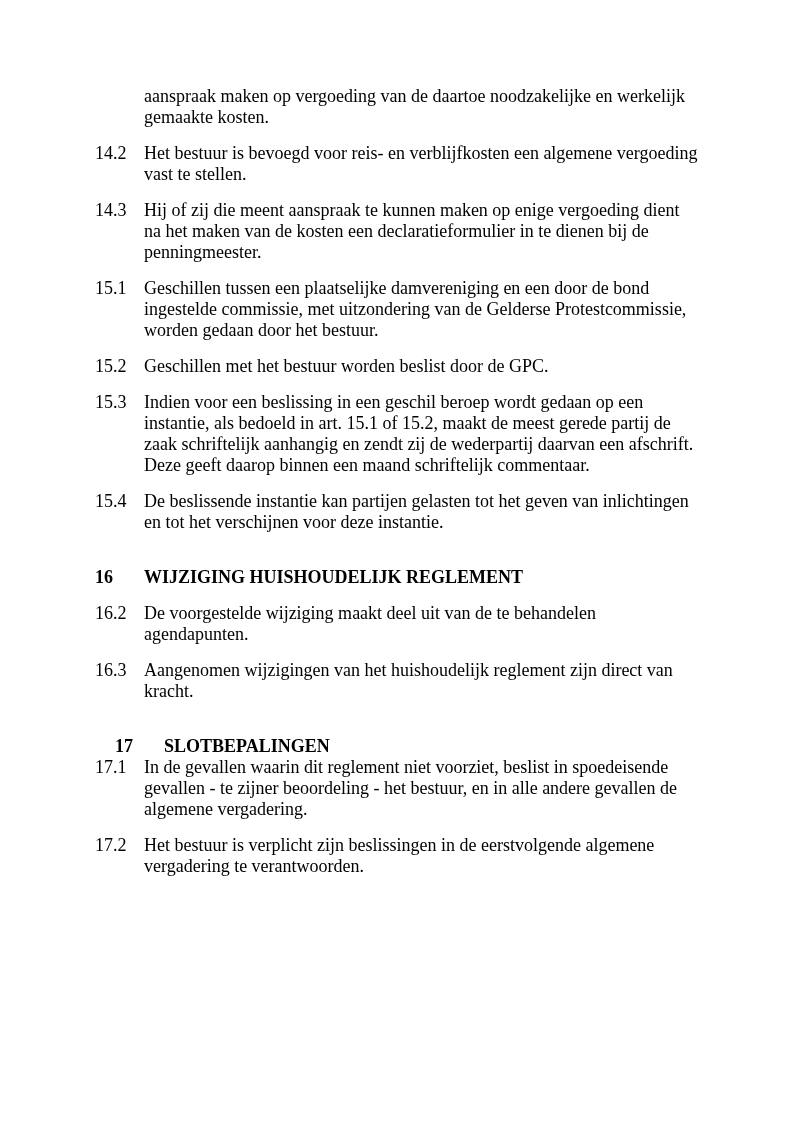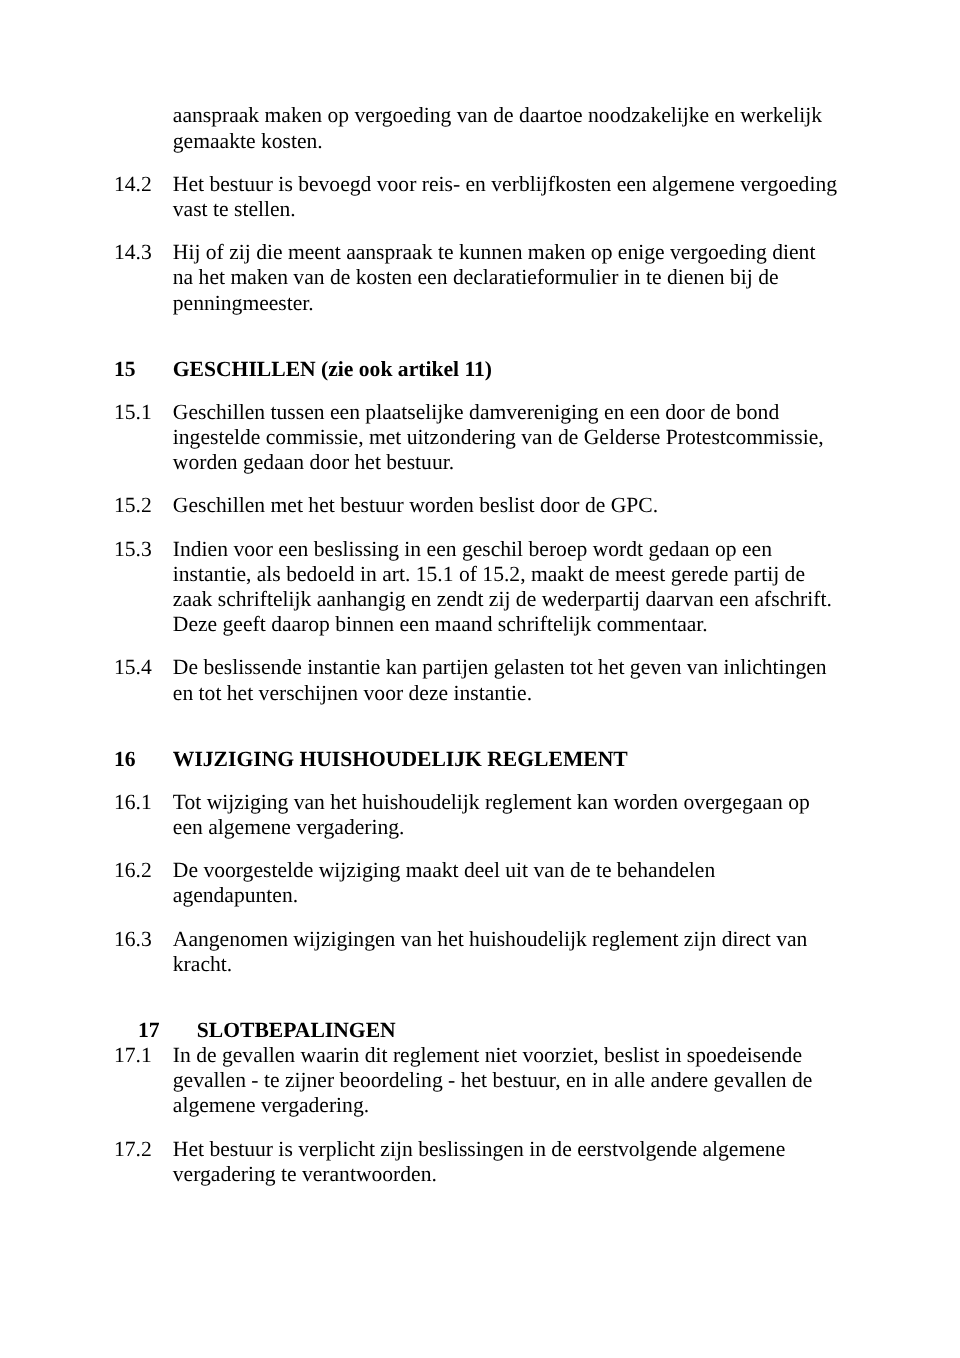--- a/index.html
+++ b/index.html
@@ -57,48 +57,40 @@
 
   <div class="row">
     <div class="num">14.2</div>
     <div class="txt">Het bestuur is bevoegd voor reis- en verblijfkosten een algemene vergoeding vast te stellen.</div>
   </div>
   <div class="row">
     <div class="num">14.3</div>
     <div class="txt">Hij of zij die meent aanspraak te kunnen maken op enige vergoeding dient na het maken van de kosten een declaratieformulier in te dienen bij de penningmeester.</div>
   </div>
 
-  <div class="row heading-row">
-    <div class="num">15</div>
-    <div class="txt">GESCHILLEN (zie ook artikel 11)</div>
-  </div>
   <div class="row">
     <div class="num">15.1</div>
     <div class="txt">Geschillen tussen een plaatselijke damvereniging en een door de bond ingestelde commissie, met uitzondering van de Gelderse Protestcommissie, worden gedaan door het bestuur.</div>
   </div>
   <div class="row">
     <div class="num">15.2</div>
     <div class="txt">Geschillen met het bestuur worden beslist door de GPC.</div>
   </div>
   <div class="row">
     <div class="num">15.3</div>
     <div class="txt">Indien voor een beslissing in een geschil beroep wordt gedaan op een instantie, als bedoeld in art. 15.1 of 15.2, maakt de meest gerede partij de zaak schriftelijk aanhangig en zendt zij de wederpartij daarvan een afschrift. Deze geeft daarop binnen een maand schriftelijk commentaar.</div>
   </div>
   <div class="row">
     <div class="num">15.4</div>
     <div class="txt">De beslissende instantie kan partijen gelasten tot het geven van inlichtingen en tot het verschijnen voor deze instantie.</div>
   </div>
 
   <div class="row heading-row">
     <div class="num">16</div>
     <div class="txt">WIJZIGING HUISHOUDELIJK REGLEMENT</div>
-  </div>
-  <div class="row">
-    <div class="num">16.1</div>
-    <div class="txt">Tot wijziging van het huishoudelijk reglement kan worden overgegaan op een algemene vergadering.</div>
   </div>
   <div class="row">
     <div class="num">16.2</div>
     <div class="txt">De voorgestelde wijziging maakt deel uit van de te behandelen agendapunten.</div>
   </div>
   <div class="row">
     <div class="num">16.3</div>
     <div class="txt">Aangenomen wijzigingen van het huishoudelijk reglement zijn direct van kracht.</div>
   </div>
 

